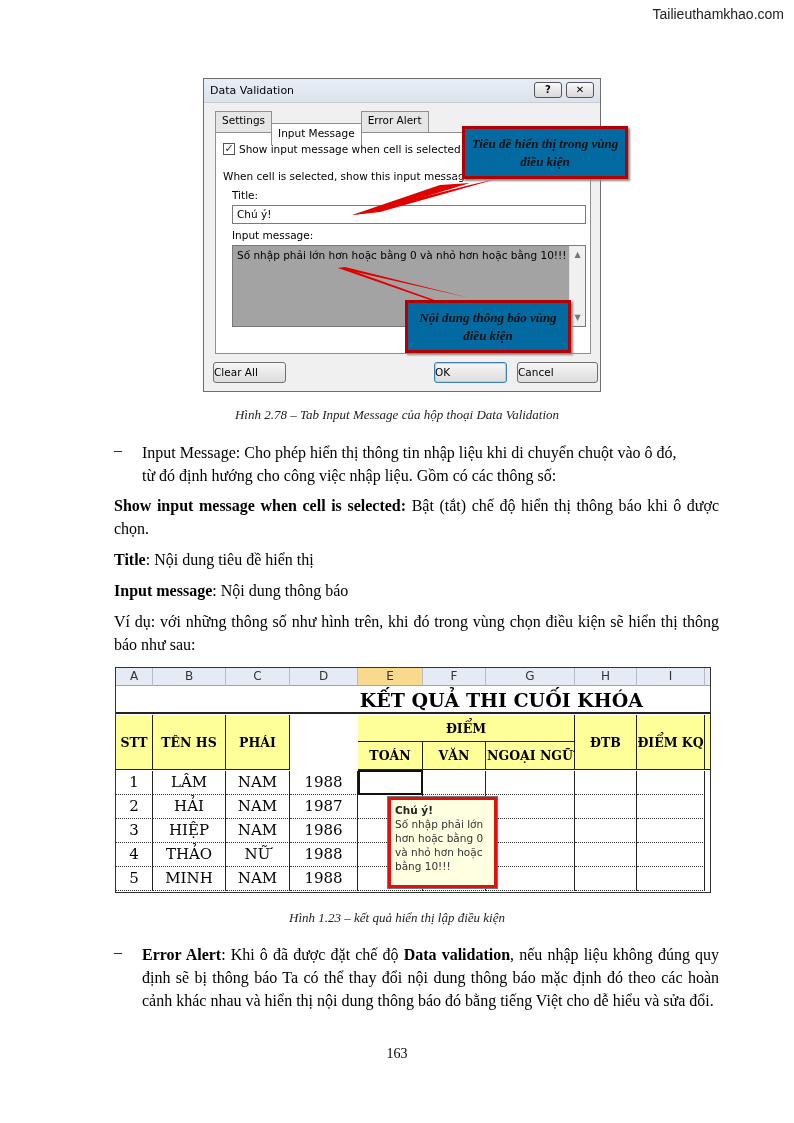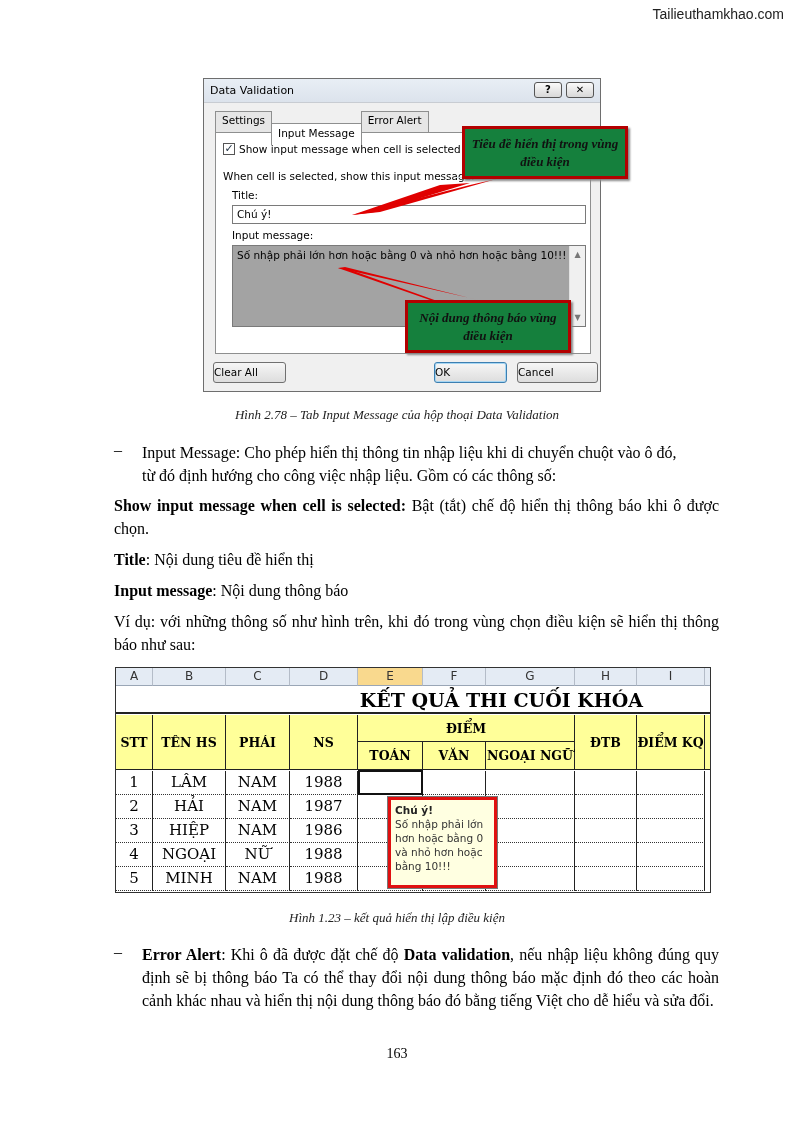--- a/index.html
+++ b/index.html
@@ -21,21 +21,21 @@
   .group-label { position: absolute; left: 7px; top: 37px; }
   .group-line { position: absolute; left: 240px; top: 44px; width: 128px; height: 1px; background: #d5dfe5; }
   .fld-label { position: absolute; left: 16px; }
   .title-input { position: absolute; left: 16px; top: 72px; width: 354px; height: 19px; border: 1px solid #7a7a7a; padding: 2px 4px; background: #fff; }
   .msg-area { position: absolute; left: 16px; top: 112px; width: 354px; height: 82px; border: 1px solid #7a7a7a; padding: 3px 4px; background: #a3a3a3; }
   .msg-scroll { position: absolute; right: 0; top: 0; width: 16px; height: 100%; background: #f0f0f0; border-left: 1px solid #e2e2e2; font-size: 8px; color: #777; text-align: center; }
   .msg-scroll .up { position: absolute; top: 4px; left: 0; width: 100%; }
   .msg-scroll .dn { position: absolute; bottom: 4px; left: 0; width: 100%; }
   .btn { position: absolute; height: 21px; border: 1px solid #707070; border-radius: 3px; background: linear-gradient(#f6f6f6, #dddddd); text-align: left; line-height: 19px; }
   .btn.default { border-color: #3c7fb1; box-shadow: inset 0 0 0 1px #a6d6f3; }
-  .callout { position: absolute; background: #15803d; border: 3px solid #b30000; box-shadow: 2px 2px 2px #888; font-family: "Liberation Serif", serif; font-style: italic; font-weight: bold; font-size: 13px; text-align: center; line-height: 18px; color: #111; }
+  .callout { position: absolute; background: #0369a1; border: 3px solid #b30000; box-shadow: 2px 2px 2px #888; font-family: "Liberation Serif", serif; font-style: italic; font-weight: bold; font-size: 13px; text-align: center; line-height: 18px; color: #111; }
   svg.arrows { position: absolute; left: 0; top: 0; pointer-events: none; }
 
   .caption { position: absolute; left: 0; width: 794px; text-align: center; font-style: italic; font-size: 13px; color: #222; }
   .para { position: absolute; left: 114px; width: 605px; font-size: 16px; line-height: 23px; text-align: justify; }
   .para.indent { left: 142px; width: 577px; }
   .dash { position: absolute; left: 114px; font-size: 16px; }
 
   
   .sheet { position: absolute; left: 115px; top: 667px; width: 596px; height: 226px; border: 1px solid #333; background: #fff; font-family: "DejaVu Serif", serif; overflow: hidden; }
   .colhdr { position: absolute; top: 0; height: 18px; background: #e4ebf4; border-right: 1px solid #b4bcc8; border-bottom: 1px solid #9aa6b6; font-family: "DejaVu Sans", sans-serif; font-size: 12px; text-align: center; line-height: 17px; color: #333; }
@@ -126,21 +126,20 @@
   <div class="colhdr" style="left:370px;width:89px;">G</div>
   <div class="colhdr" style="left:459px;width:62px;">H</div>
   <div class="colhdr" style="left:521px;width:68px;">I</div>
   <div class="colhdr" style="left:589px;width:8px;"></div>
 
   <div class="sheet-title">KẾT QUẢ THI CUỐI KHÓA</div>
 
   <div class="hdrcell" style="left:0;top:47px;width:37px;height:55px;">STT</div>
   <div class="hdrcell" style="left:37px;top:47px;width:73px;height:55px;">TÊN HS</div>
   <div class="hdrcell" style="left:110px;top:47px;width:64px;height:55px;">PHÁI</div>
-  <div class="hdrcell" style="left:174px;top:47px;width:68px;height:55px;">NS</div>
   <div class="hdrcell" style="left:242px;top:47px;width:217px;height:27px;">ĐIỂM</div>
   <div class="hdrcell" style="left:242px;top:74px;width:65px;height:28px;">TOÁN</div>
   <div class="hdrcell" style="left:307px;top:74px;width:63px;height:28px;">VĂN</div>
   <div class="hdrcell" style="left:370px;top:74px;width:89px;height:28px;">NGOẠI NGỮ</div>
   <div class="hdrcell" style="left:459px;top:47px;width:62px;height:55px;">ĐTB</div>
   <div class="hdrcell" style="left:521px;top:47px;width:68px;height:55px;">ĐIỂM KQ</div>
   <div class="hdrcell" style="left:589px;top:47px;width:8px;height:55px;"></div>
 
   <div>
     <div class="cell" style="left:0;top:103px;width:37px;">1</div>
@@ -170,21 +169,21 @@
     <div class="cell" style="left:110px;top:151px;width:64px;">NAM</div>
     <div class="cell" style="left:174px;top:151px;width:68px;">1986</div>
     <div class="cell" style="left:242px;top:151px;width:65px;"></div>
     <div class="cell" style="left:307px;top:151px;width:63px;"></div>
     <div class="cell" style="left:370px;top:151px;width:89px;"></div>
     <div class="cell" style="left:459px;top:151px;width:62px;"></div>
     <div class="cell" style="left:521px;top:151px;width:68px;"></div>
   </div>
   <div>
     <div class="cell" style="left:0;top:175px;width:37px;">4</div>
-    <div class="cell" style="left:37px;top:175px;width:73px;">NGOẠI</div>
+    <div class="cell" style="left:37px;top:175px;width:73px;">THẢO</div>
     <div class="cell" style="left:110px;top:175px;width:64px;">NỮ</div>
     <div class="cell" style="left:174px;top:175px;width:68px;">1988</div>
     <div class="cell" style="left:242px;top:175px;width:65px;"></div>
     <div class="cell" style="left:307px;top:175px;width:63px;"></div>
     <div class="cell" style="left:370px;top:175px;width:89px;"></div>
     <div class="cell" style="left:459px;top:175px;width:62px;"></div>
     <div class="cell" style="left:521px;top:175px;width:68px;"></div>
   </div>
   <div>
     <div class="cell" style="left:0;top:199px;width:37px;">5</div>

